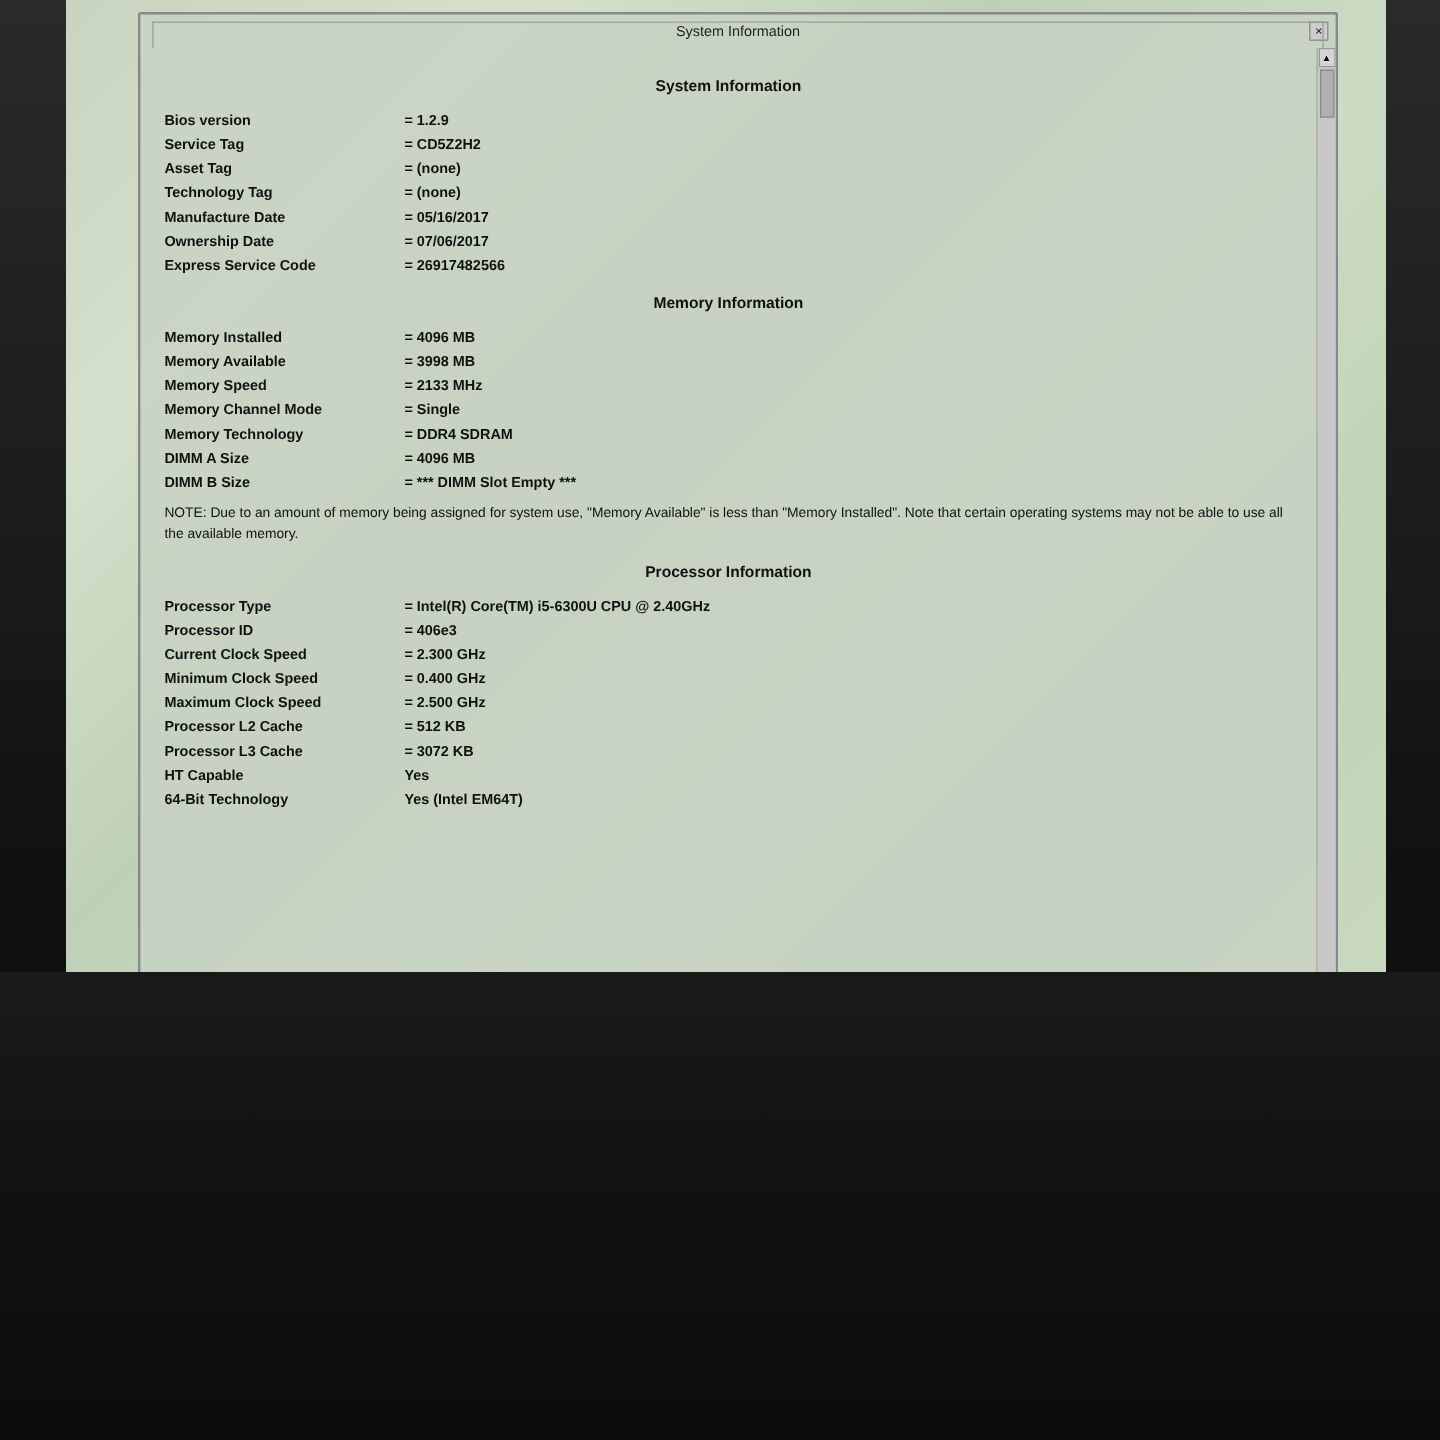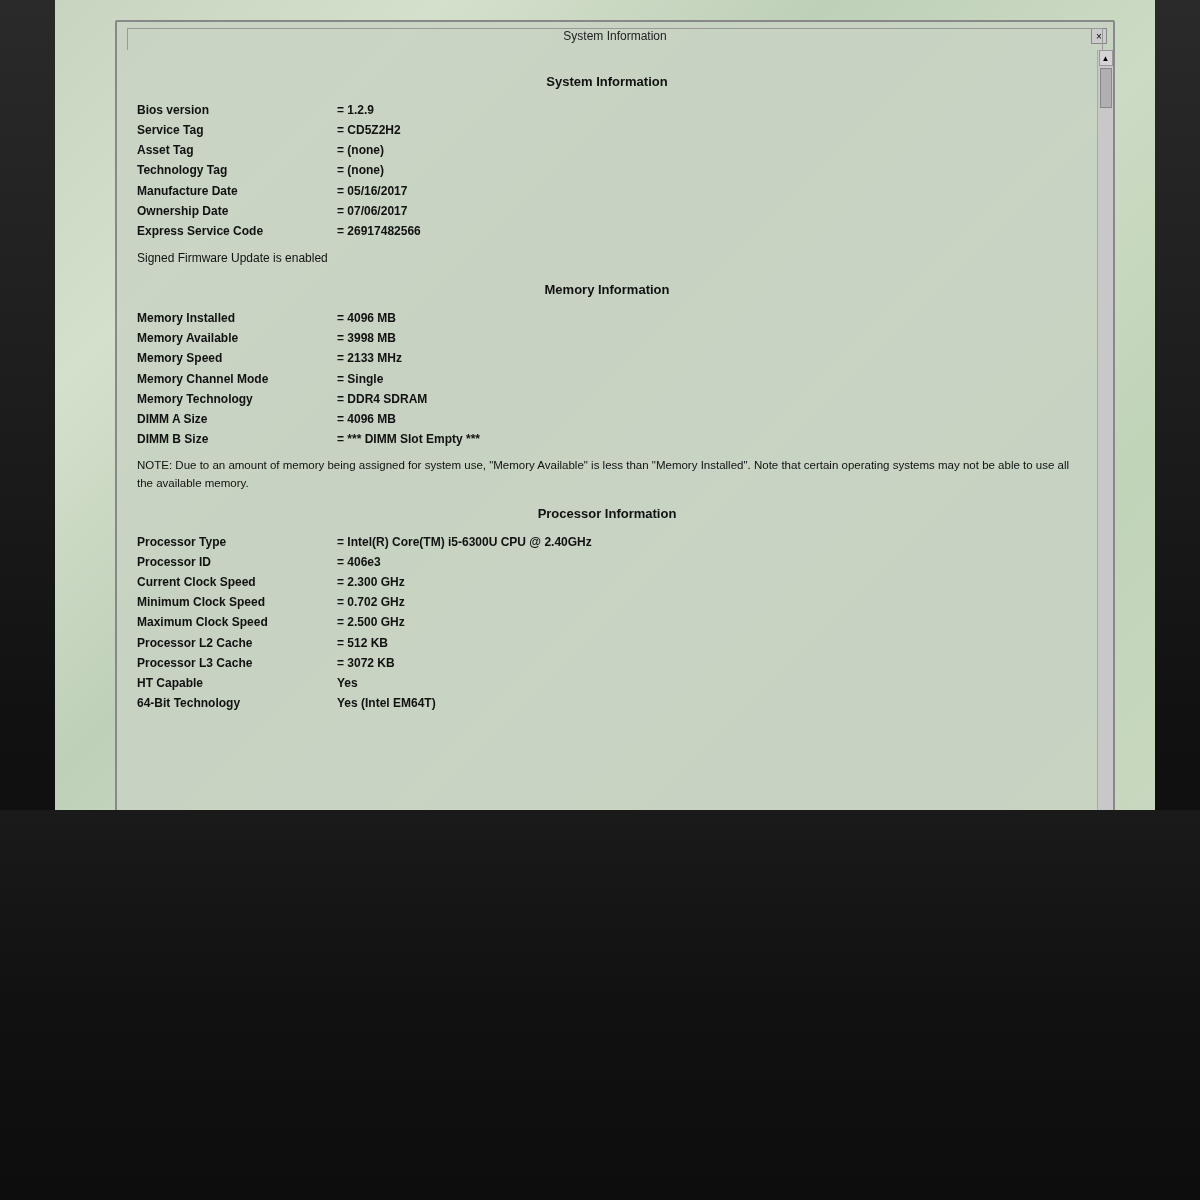--- a/index.html
+++ b/index.html
@@ -27,21 +27,21 @@
       top: 0; left: 55px;
       width: 1100px;
       height: 830px;
       background: linear-gradient(135deg, #c8d4c0 0%, #d4e0cc 20%, #bfd0b8 40%, #ccdbc4 60%, #c0d4b8 80%, #c8d8c0 100%);
       overflow: hidden;
     }
 
     
     .window {
       position: absolute;
-      top: 20px; left: 60px;
+      top: 10px; left: 60px;
       width: 1000px;
       height: 954px;
       background: rgba(200, 210, 195, 0.85);
       border: 2px solid #888;
       border-radius: 2px;
     }
 
     .window-title-border {
       position: absolute;
       top: 6px; left: 10px;
@@ -251,21 +251,20 @@
           <div class="info-row">
             <span class="info-label">Ownership Date</span>
             <span class="info-value">= 07/06/2017</span>
           </div>
           <div class="info-row">
             <span class="info-label">Express Service Code</span>
             <span class="info-value">= 26917482566</span>
           </div>
         </div>
 
-        <div class="firmware-text">Signed Firmware Update is enabled</div>
 
         <div class="section-title">Memory Information</div>
 
         <div class="info-table">
           <div class="info-row">
             <span class="info-label">Memory Installed</span>
             <span class="info-value">= 4096 MB</span>
           </div>
           <div class="info-row">
             <span class="info-label">Memory Available</span>
@@ -305,21 +304,21 @@
           <div class="info-row">
             <span class="info-label">Processor ID</span>
             <span class="info-value">= 406e3</span>
           </div>
           <div class="info-row">
             <span class="info-label">Current Clock Speed</span>
             <span class="info-value">= 2.300 GHz</span>
           </div>
           <div class="info-row">
             <span class="info-label">Minimum Clock Speed</span>
-            <span class="info-value">= 0.702 GHz</span>
+            <span class="info-value">= 0.400 GHz</span>
           </div>
           <div class="info-row">
             <span class="info-label">Maximum Clock Speed</span>
             <span class="info-value">= 2.500 GHz</span>
           </div>
           <div class="info-row">
             <span class="info-label">Processor L2 Cache</span>
             <span class="info-value">= 512 KB</span>
           </div>
           <div class="info-row">

